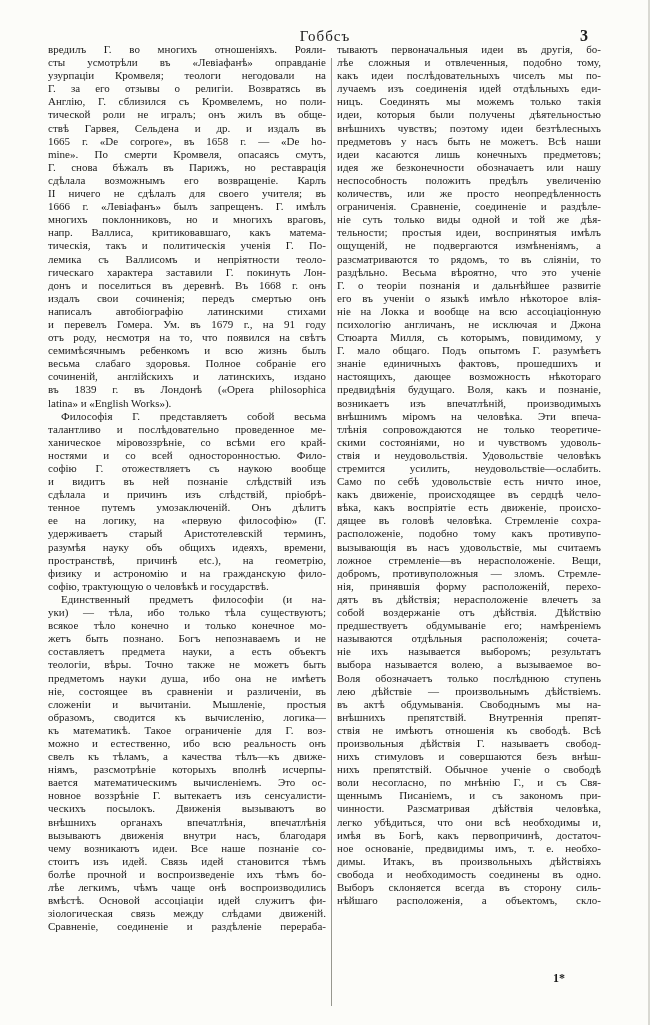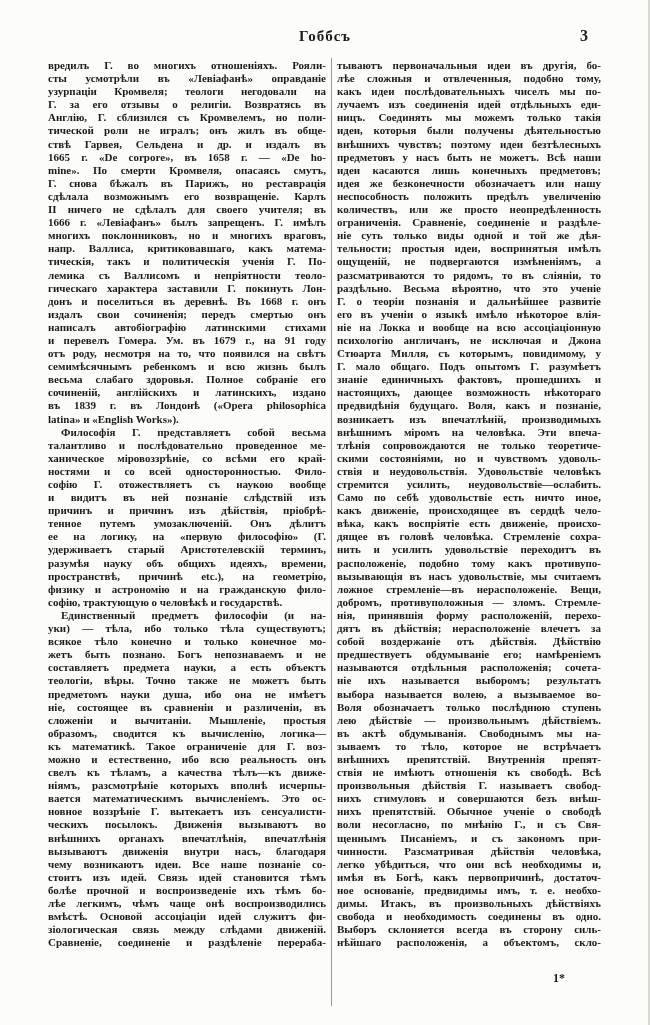--- a/index.html
+++ b/index.html
@@ -16,36 +16,35 @@
     overflow: hidden;
   }
   .scan-edge {
     position: absolute; right: 0; top: 0;
     width: 2px; height: 1025px;
     background: #d9d9d3;
   }
   .header-title {
     position: absolute; top: 28px; left: 0; width: 650px;
     text-align: center;
-    font-weight: bold; font-size: 15px; letter-spacing: 1px;
+    font-weight: normal; font-size: 15px; letter-spacing: 1px;
   }
   .page-number {
     position: absolute; top: 27px; left: 566px; width: 36px;
     text-align: center;
     font-weight: bold; font-size: 16px;
   }
   .column-divider {
     position: absolute; left: 331px; top: 58px;
     width: 1px; height: 948px;
     background: #97978f;
   }
   .col {
-    position: absolute; top: 59px;
+    position: absolute; top: 43px;
     overflow: hidden;
-    font-weight: bold;
   }
   .col.left  { left: 48px;  width: 278px; }
   .col.right { left: 337px; width: 264px; }
   .line {
     height: 13.1px; line-height: 13.1px;
     font-size: 11px;
     text-align: justify;
     text-align-last: justify;
     overflow: hidden;
   }
@@ -92,21 +91,21 @@
       <div class="line">весьма слабаго здоровья. Полное собраніе его</div>
       <div class="line">сочиненій, англійскихъ и латинскихъ, издано</div>
       <div class="line">въ 1839 г. въ Лондонѣ («Opera philosophica</div>
       <div class="line end">latina» и «English Works»).</div>
       <div class="line indent">Философія Г. представляетъ собой весьма</div>
       <div class="line">талантливо и послѣдовательно проведенное ме-</div>
       <div class="line">ханическое міровоззрѣніе, со всѣми его край-</div>
       <div class="line">ностями и со всей односторонностью. Фило-</div>
       <div class="line">софію Г. отожествляетъ съ наукою вообще</div>
       <div class="line">и видитъ въ ней познаніе слѣдствій изъ</div>
-      <div class="line">причинъ и причинъ изъ дѣйствія, пріобрѣ-</div>
+      <div class="line">сдѣлала и причинъ изъ слѣдствій, пріобрѣ-</div>
       <div class="line">тенное путемъ умозаключеній. Онъ дѣлитъ</div>
       <div class="line">ее на логику, на «первую философію» (Г.</div>
       <div class="line">удерживаетъ старый Аристотелевскій терминъ,</div>
       <div class="line">разумѣя науку объ общихъ идеяхъ, времени,</div>
       <div class="line">пространствѣ, причинѣ etc.), на геометрію,</div>
       <div class="line">физику и астрономію и на гражданскую фило-</div>
       <div class="line end">софію, трактующую о человѣкѣ и государствѣ.</div>
       <div class="line indent">Единственный предметъ философіи (и на-</div>
       <div class="line">уки) — тѣла, ибо только тѣла существуютъ;</div>
       <div class="line">всякое тѣло конечно и только конечное мо-</div>
@@ -165,36 +164,34 @@
       <div class="line">возникаетъ изъ впечатлѣній, производимыхъ</div>
       <div class="line">внѣшнимъ міромъ на человѣка. Эти впеча-</div>
       <div class="line">тлѣнія сопровождаются не только теоретиче-</div>
       <div class="line">скими состояніями, но и чувствомъ удоволь-</div>
       <div class="line">ствія и неудовольствія. Удовольствіе человѣкъ</div>
       <div class="line">стремится усилить, неудовольствіе—ослабить.</div>
       <div class="line">Само по себѣ удовольствіе есть ничто иное,</div>
       <div class="line">какъ движеніе, происходящее въ сердцѣ чело-</div>
       <div class="line">вѣка, какъ воспріятіе есть движеніе, происхо-</div>
       <div class="line">дящее въ головѣ человѣка. Стремленіе сохра-</div>
-      <div class="line">нить и усилить удовольствіе переходитъ въ</div>
       <div class="line">расположеніе, подобно тому какъ противупо-</div>
       <div class="line">вызывающія въ насъ удовольствіе, мы считаемъ</div>
       <div class="line">ложное стремленіе—въ нерасположеніе. Вещи,</div>
       <div class="line">добромъ, противуположныя — зломъ. Стремле-</div>
       <div class="line">нія, принявшія форму расположеній, перехо-</div>
       <div class="line">дятъ въ дѣйствія; нерасположеніе влечетъ за</div>
       <div class="line">собой воздержаніе отъ дѣйствія. Дѣйствію</div>
       <div class="line">предшествуетъ обдумываніе его; намѣреніемъ</div>
       <div class="line">называются отдѣльныя расположенія; сочета-</div>
       <div class="line">ніе ихъ называется выборомъ; результатъ</div>
       <div class="line">выбора называется волею, а вызываемое во-</div>
       <div class="line">Воля обозначаетъ только послѣднюю ступень</div>
       <div class="line">лею дѣйствіе — произвольнымъ дѣйствіемъ.</div>
       <div class="line">въ актѣ обдумыванія. Свободнымъ мы на-</div>
-      <div class="line">зываемъ то тѣло, которое не встрѣчаетъ</div>
       <div class="line">внѣшнихъ препятствій. Внутреннія препят-</div>
       <div class="line">ствія не имѣютъ отношенія къ свободѣ. Всѣ</div>
       <div class="line">произвольныя дѣйствія Г. называетъ свобод-</div>
       <div class="line">нихъ стимуловъ и совершаются безъ внѣш-</div>
       <div class="line">нихъ препятствій. Обычное ученіе о свободѣ</div>
       <div class="line">воли несогласно, по мнѣнію Г., и съ Свя-</div>
       <div class="line">щеннымъ Писаніемъ, и съ закономъ при-</div>
       <div class="line">чинности. Разсматривая дѣйствія человѣка,</div>
       <div class="line">легко убѣдиться, что они всѣ необходимы и,</div>
       <div class="line">имѣя въ Богѣ, какъ первопричинѣ, достаточ-</div>

